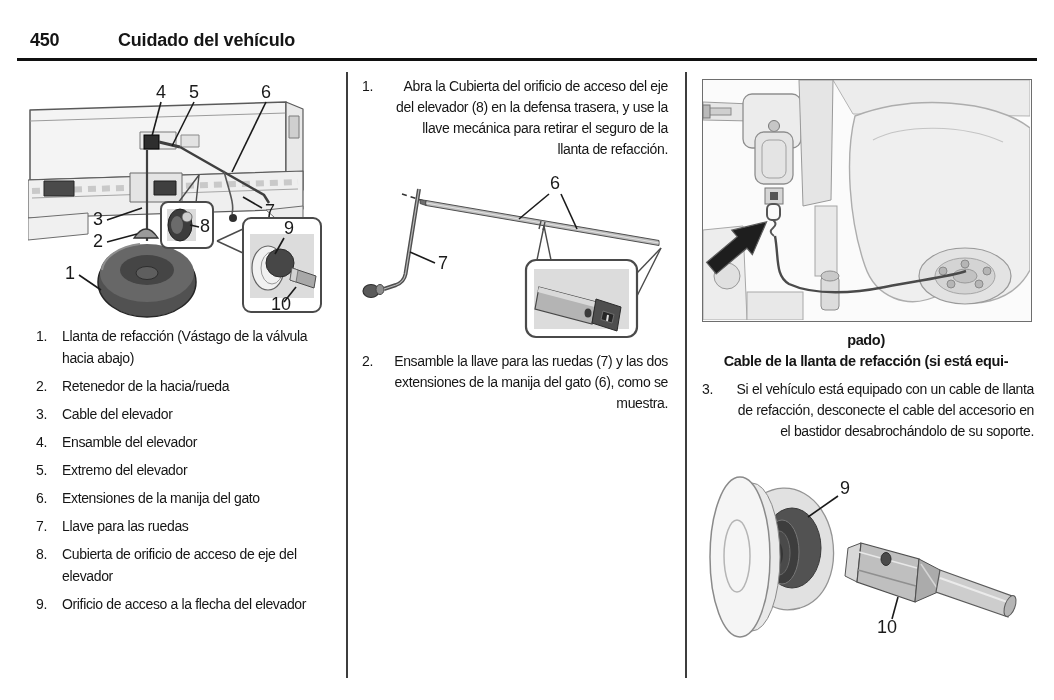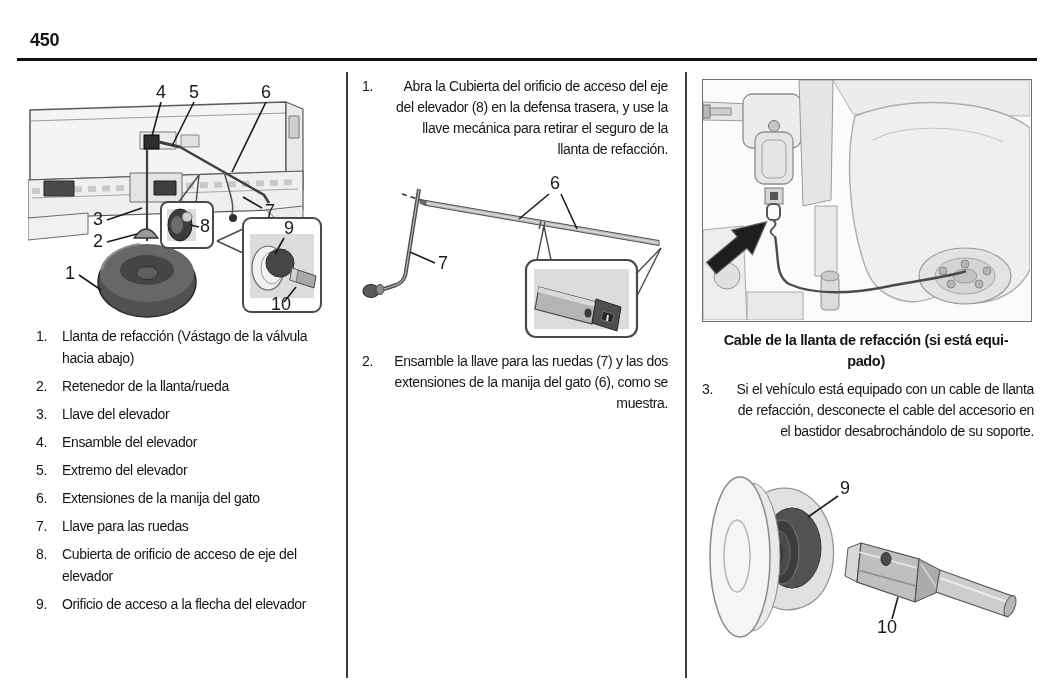--- a/index.html
+++ b/index.html
@@ -31,20 +31,21 @@
   svg text.co{font-size:18px;fill:#1a1a1a;font-family:"Liberation Sans",sans-serif;}
   svg line.ld,svg path.ld{stroke:#1a1a1a;stroke-width:1.6;fill:none;}
   svg .flare{stroke:#4a4a4a;stroke-width:1.4;fill:none;}
 </style>
 </head>
 <body>
 
 <div class="page">
 
   <div class="hdr-num">450</div>
+  <div class="hdr-title">Cuidado del vehículo</div>
   <div class="hdr-rule"></div>
 
   <div class="vrule v1"></div>
   <div class="vrule v2"></div>
 
   <svg class="fig" style="left:28px;top:76px" width="306" height="248" viewBox="0 0 306 248">
     <g stroke-linejoin="round">
       <polygon points="2,34 258,26 258,96 2,104" fill="#f4f4f4" stroke="#5a5a5a" stroke-width="1.5"></polygon>
       <line x1="2" y1="45" x2="258" y2="37" stroke="#9b9b9b" stroke-width="1"></line>
       <polygon points="258,26 275,33 275,114 258,96" fill="#e9e9e9" stroke="#5a5a5a" stroke-width="1.2"></polygon>
@@ -124,25 +125,25 @@
     </g>
   </svg>
 
   <div class="txtblock" style="left:36px;top:325px;width:306px">
     <div class="item">
         <span class="n">1.</span>
         <span class="t">Llanta de refacción (Vástago de la válvula hacia abajo)</span>
       </div>
     <div class="item">
         <span class="n">2.</span>
-        <span class="t">Retenedor de la llanta/rueda</span>
+        <span class="t">Retenedor de la hacia/rueda</span>
       </div>
     <div class="item">
         <span class="n">3.</span>
-        <span class="t">Llave del elevador</span>
+        <span class="t">Cable del elevador</span>
       </div>
     <div class="item">
         <span class="n">4.</span>
         <span class="t">Ensamble del elevador</span>
       </div>
     <div class="item">
         <span class="n">5.</span>
         <span class="t">Extremo del elevador</span>
       </div>
     <div class="item">
@@ -253,22 +254,22 @@
         <path d="M 70 140 q 5 4 0 8 q -5 4 1 8" fill="none" stroke="#555555" stroke-width="2"></path>
         <path d="M 72 156 C 76 178 72 196 86 204 C 112 216 152 213 182 207 C 216 200 246 197 263 191" fill="none" stroke="#4a4a4a" stroke-width="2.4"></path>
       </g>
       <g transform="translate(36,165) rotate(-40)">
         <path d="M -36 7.5 L 4 7.5 L 4 16 L 36 0 L 4 -16 L 4 -7.5 L -36 -7.5 Z" fill="#1e1e1e" stroke="#5e5e5e" stroke-width="1.2"></path>
       </g>
     </svg>
   </div>
 
   <div class="caption">
+    <span>pado)</span>
     <span>Cable de la llanta de refacción (si está equi-</span>
-    <span>pado)</span>
   </div>
 
   <div class="txtblock step" style="left:702px;top:379px;width:332px">
     <span class="n">3.</span>
     <span class="t">Si el vehículo está equipado con un cable de llanta de refacción, desconecte el cable del accesorio en el bastidor desabrochándolo de su soporte.</span>
   </div>
 
   <svg class="fig" style="left:700px;top:456px" width="320" height="234" viewBox="0 0 320 234">
     <g>
       <path d="M 60 40 C 90 20 124 40 132 80 C 138 114 126 144 100 152 C 78 158 62 148 58 132 Z" fill="#e1e1e1" stroke="#949494" stroke-width="1.3"></path>

